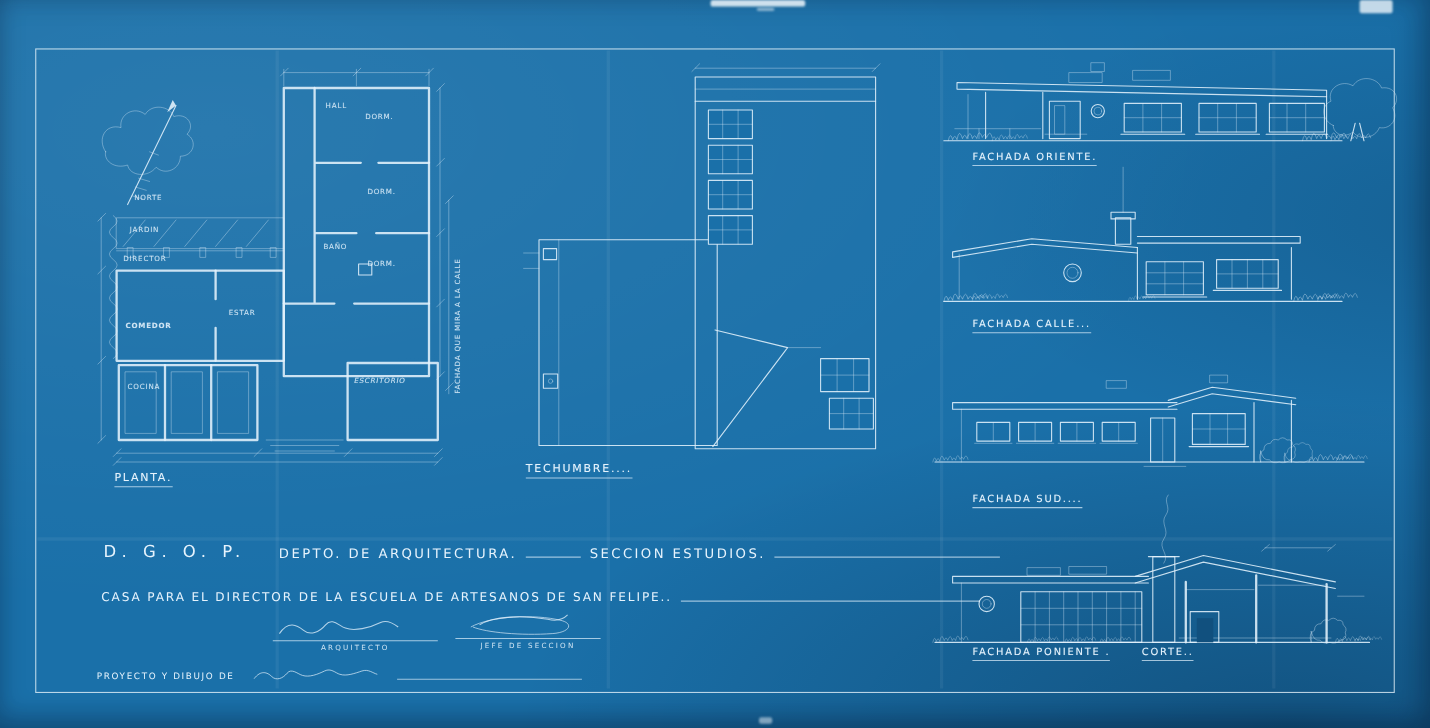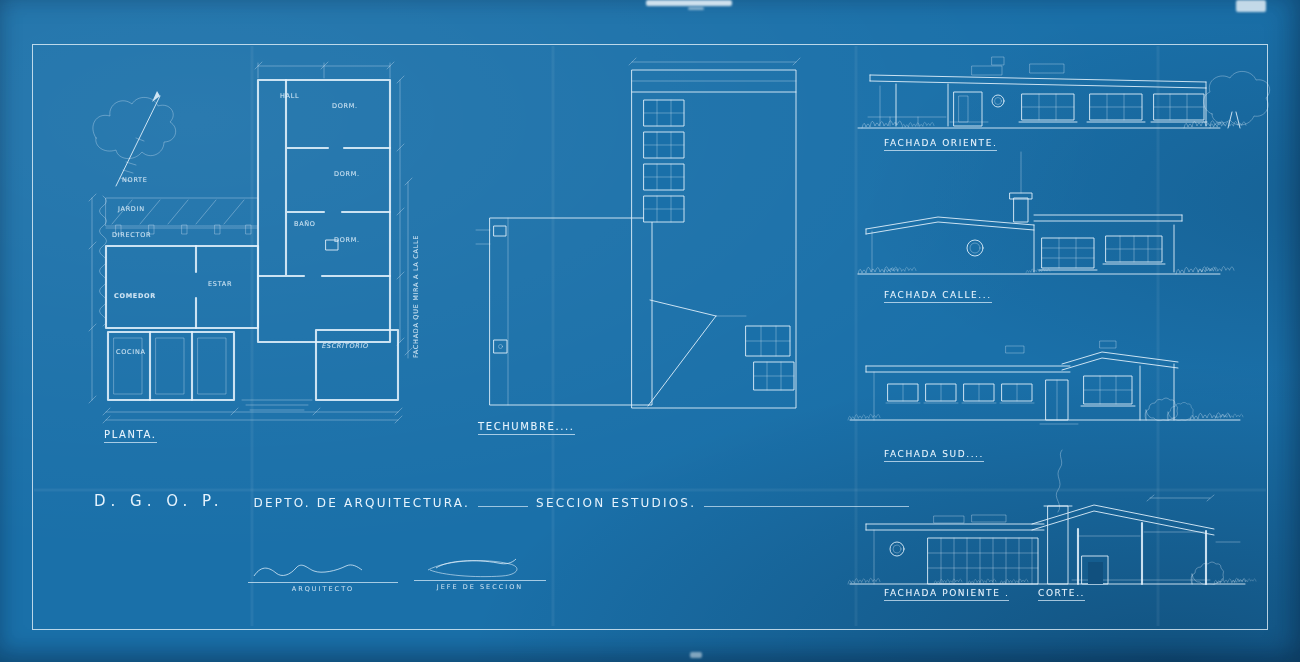--- a/index.html
+++ b/index.html
@@ -250,21 +250,21 @@
   <div class="artifact" style="left:690px;top:652px;width:12px;height:6px;opacity:.5;"></div>
 
   <div class="lbl tiny" style="left:122px;top:176px;">NORTE</div>
 
   <div class="lbl u" style="left:104px;top:429px;">PLANTA.</div>
   <div class="lbl tiny vert" style="left:412px;top:358px;">FACHADA QUE MIRA A LA CALLE</div>
   <div class="lbl tiny" style="left:118px;top:205px;">JARDIN</div>
   <div class="lbl tiny" style="left:112px;top:231px;">DIRECTOR</div>
   <div class="lbl tiny" style="left:114px;top:292px;font-weight:bold;">COMEDOR</div>
   <div class="lbl tiny" style="left:208px;top:280px;">ESTAR</div>
-  <div class="lbl tiny" style="left:248px;top:92px;padding-left:32px;">HALL</div>
+  <div class="lbl tiny" style="left:264px;top:92px;padding-left:32px;">HALL</div>
   <div class="lbl tiny" style="left:332px;top:102px;">DORM.</div>
   <div class="lbl tiny" style="left:334px;top:170px;">DORM.</div>
   <div class="lbl tiny" style="left:334px;top:236px;">DORM.</div>
   <div class="lbl tiny" style="left:294px;top:220px;">BAÑO</div>
   <div class="lbl tiny" style="left:116px;top:348px;">COCINA</div>
   <div class="lbl tiny" style="left:322px;top:342px;font-style:italic;">ESCRITORIO</div>
 
   <div class="lbl u" style="left:478px;top:421px;">TECHUMBRE....</div>
 
   <div class="lbl u" style="left:884px;top:138px;font-size:9px;">FACHADA ORIENTE.</div>
@@ -272,32 +272,43 @@
   <div class="lbl u" style="left:884px;top:449px;font-size:9px;">FACHADA SUD....</div>
   <div class="lbl u" style="left:884px;top:588px;font-size:9px;">FACHADA PONIENTE .</div>
   <div class="lbl u" style="left:1038px;top:588px;font-size:9px;">CORTE..</div>
 
   <div class="row" style="left:94px;top:492px;">
     <span class="agency">D. G. O. P.</span>
     <span class="blocktxt">DEPTO. DE ARQUITECTURA.</span>
     <span class="rule" style="width:50px;margin:0 8px 3px 8px;"></span>
     <span class="blocktxt">SECCION ESTUDIOS.</span>
     <span class="rule" style="width:205px;margin:0 0 3px 8px;"></span>
+  </div>
+  <div class="row" style="left:92px;top:536px;">
+    <span class="project">CASA PARA EL DIRECTOR DE LA ESCUELA DE ARTESANOS DE SAN FELIPE..</span>
+    <span class="rule" style="width:272px;margin:0 0 2px 8px;"></span>
   </div>
 
   <div class="sig" style="left:248px;top:556px;width:150px;">
     <svg width="150" height="26" viewBox="0 0 150 26">
       <path d="M6,20 c8,-12 16,-8 22,-3 c6,5 14,2 20,-5 c6,-7 12,1 18,3 c8,3 22,0 32,-5 c6,-3 12,1 16,4" fill="none" stroke="#e6f3fd" stroke-opacity=".75" stroke-width="1"></path>
     </svg>
     <div class="line"></div>
     <div class="cap">ARQUITECTO</div>
   </div>
   <div class="sig" style="left:414px;top:552px;width:132px;">
     <svg width="132" height="28" viewBox="0 0 132 28">
       <path d="M14,18 c18,-10 58,-12 82,-6 c12,3 8,11 -8,12 c-28,2 -60,-1 -72,-6" fill="none" stroke="#e6f3fd" stroke-opacity=".65" stroke-width=".9"></path>
       <path d="M22,16 c12,-8 40,-9 62,-5 c8,2 14,0 18,-4" fill="none" stroke="#e6f3fd" stroke-opacity=".75" stroke-width="1"></path>
     </svg>
     <div class="line"></div>
     <div class="cap">JEFE DE SECCION</div>
   </div>
 
+  <div class="row" style="left:88px;top:604px;">
+    <span class="credit" style="margin-bottom:3px;">PROYECTO Y DIBUJO DE</span>
+    <svg width="130" height="18" viewBox="0 0 130 18" style="margin:0 0 0 14px;">
+      <path d="M4,13 c6,-8 12,-6 16,-2 c4,4 10,2 14,-3 c4,-5 10,1 14,2 c6,2 14,-1 20,-4 c6,-3 10,2 14,3 c6,2 14,-1 20,-3 c6,-2 10,2 14,3" fill="none" stroke="#e6f3fd" stroke-opacity=".7" stroke-width=".9"></path>
+    </svg>
+    <span class="rule" style="width:168px;margin:0 0 4px 4px;"></span>
+  </div>
 
 </div>
 
 </body></html>

